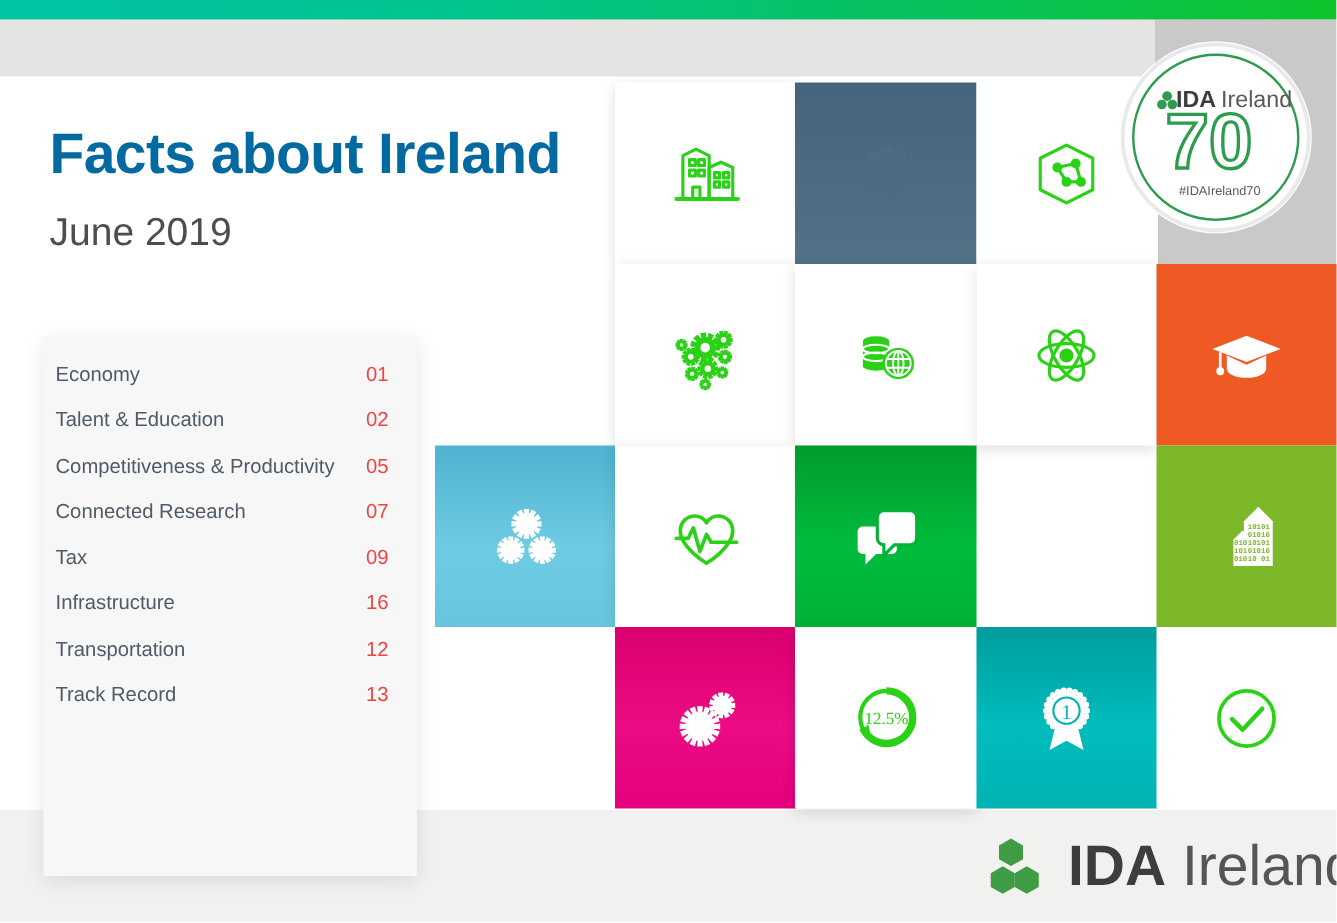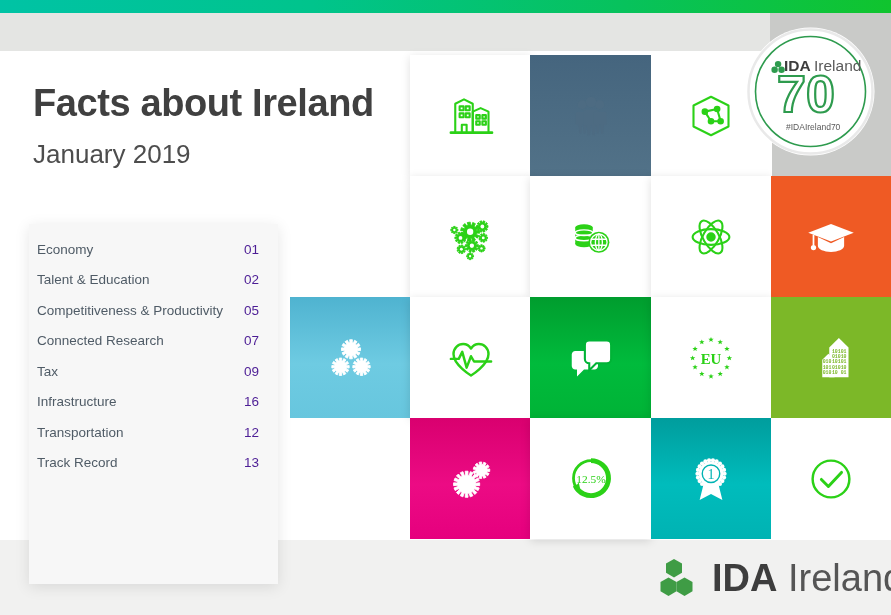--- a/index.html
+++ b/index.html
@@ -29,21 +29,21 @@
   }
   
   .greyblock{
     position:absolute;left:770px;top:13px;width:121px;height:165px;
     background:#c9cac8;z-index:3;
   }
 
   
   .title{
     position:absolute;left:33px;top:82px;
-    font-size:38px;font-weight:bold;color:#404040;
+    font-size:38px;font-weight:bold;color:#0369a1;
     letter-spacing:-0.4px;z-index:12;white-space:nowrap;
   }
   .subtitle{
     position:absolute;left:33px;top:139px;
     font-size:26px;font-weight:normal;color:#4d4d4d;
     z-index:12;white-space:nowrap;
   }
 
   
   .toc{
@@ -53,21 +53,21 @@
     z-index:14;
     padding:10px 0 12px 0;
     box-sizing:border-box;
   }
   .toc-row{
     display:flex;align-items:center;justify-content:space-between;
     height:30.5px;padding:0 19px 0 8px;
     font-size:13.5px;color:#4f5b66;
   }
   .toc-label{white-space:nowrap;}
-  .toc-num{color:#4c1d95;font-variant-numeric:tabular-nums;text-align:right;}
+  .toc-num{color:#ef4444;font-variant-numeric:tabular-nums;text-align:right;}
 
   
   .grid{position:absolute;left:290px;top:55px;width:601px;height:485px;z-index:8;}
   .tile{
     position:absolute;width:121px;height:121px;
     display:flex;align-items:center;justify-content:center;
     box-sizing:border-box;
   }
   .tile.white{background:#ffffff;box-shadow:0 2px 9px rgba(0,0,0,0.13);}
   .tile.plain{background:#ffffff;}
@@ -91,21 +91,21 @@
 <body>
 
 <div id="page">
 
   <div class="topbar"></div>
   <div class="headband"></div>
   <div class="greyblock"></div>
   <div class="footband"></div>
 
   <div class="title">Facts about Ireland</div>
-  <div class="subtitle">January 2019</div>
+  <div class="subtitle">June 2019</div>
 
   <div class="toc" id="toc">
       <div class="toc-row">
         <span class="toc-label">Economy</span>
         <span class="toc-num">01</span>
       </div>
       <div class="toc-row">
         <span class="toc-label">Talent &amp; Education</span>
         <span class="toc-num">02</span>
       </div>
@@ -263,39 +263,20 @@
             <path d="M32 52S12 40 12 27.5C12 20.6 17.2 16 23 16c4 0 7.2 2.2 9 5.2 1.8-3 5-5.2 9-5.2 5.8 0 11 4.6 11 11.5C52 40 32 52 32 52z" stroke-width="2.8"></path>
             <path d="M9 33h9l4-8 5 18 5-13 3.5 6H55" stroke-width="2.8"></path>
           </svg>
         </span>
       </div>
       <div class="tile " style="left: 240.4px; top: 242px; background: linear-gradient(rgb(0, 157, 46) 0%, rgb(0, 187, 60) 55%, rgb(0, 179, 54) 100%);">
         <span>
           <svg width="56" height="56" viewBox="0 0 64 64">
             <path d="M14 24h22c2.2 0 4 1.8 4 4v13c0 2.2-1.8 4-4 4H24l-8 8v-8h-2c-2.2 0-4-1.8-4-4V28c0-2.2 1.8-4 4-4z" fill="#fff"></path>
             <path d="M30 12h20c2.8 0 5 2.2 5 5v16c0 2.8-2.2 5-5 5H38l-8 8V38h0c-2.8 0-5-2.2-5-5V17c0-2.8 2.2-5 5-5z" fill="#fff" stroke="#00b336" stroke-width="2.4"></path>
-          </svg>
-        </span>
-      </div>
-      <div class="tile white" style="left: 360.6px; top: 242px;">
-        <span>
-          <svg width="56" height="56" viewBox="0 0 64 64">
-            <path transform="translate(32.0,11.0) scale(0.30)" fill="#2bd117" stroke="none" d="M0 -10 2.9 -3.1 10.3 -3.1 4.4 1.5 6.6 8.6 0 4.4 -6.6 8.6 -4.4 1.5 -10.3 -3.1 -2.9 -3.1z"></path>
-            <path transform="translate(42.5,13.8) scale(0.30)" fill="#2bd117" stroke="none" d="M0 -10 2.9 -3.1 10.3 -3.1 4.4 1.5 6.6 8.6 0 4.4 -6.6 8.6 -4.4 1.5 -10.3 -3.1 -2.9 -3.1z"></path>
-            <path transform="translate(50.2,21.5) scale(0.30)" fill="#2bd117" stroke="none" d="M0 -10 2.9 -3.1 10.3 -3.1 4.4 1.5 6.6 8.6 0 4.4 -6.6 8.6 -4.4 1.5 -10.3 -3.1 -2.9 -3.1z"></path>
-            <path transform="translate(53.0,32.0) scale(0.30)" fill="#2bd117" stroke="none" d="M0 -10 2.9 -3.1 10.3 -3.1 4.4 1.5 6.6 8.6 0 4.4 -6.6 8.6 -4.4 1.5 -10.3 -3.1 -2.9 -3.1z"></path>
-            <path transform="translate(50.2,42.5) scale(0.30)" fill="#2bd117" stroke="none" d="M0 -10 2.9 -3.1 10.3 -3.1 4.4 1.5 6.6 8.6 0 4.4 -6.6 8.6 -4.4 1.5 -10.3 -3.1 -2.9 -3.1z"></path>
-            <path transform="translate(42.5,50.2) scale(0.30)" fill="#2bd117" stroke="none" d="M0 -10 2.9 -3.1 10.3 -3.1 4.4 1.5 6.6 8.6 0 4.4 -6.6 8.6 -4.4 1.5 -10.3 -3.1 -2.9 -3.1z"></path>
-            <path transform="translate(32.0,53.0) scale(0.30)" fill="#2bd117" stroke="none" d="M0 -10 2.9 -3.1 10.3 -3.1 4.4 1.5 6.6 8.6 0 4.4 -6.6 8.6 -4.4 1.5 -10.3 -3.1 -2.9 -3.1z"></path>
-            <path transform="translate(21.5,50.2) scale(0.30)" fill="#2bd117" stroke="none" d="M0 -10 2.9 -3.1 10.3 -3.1 4.4 1.5 6.6 8.6 0 4.4 -6.6 8.6 -4.4 1.5 -10.3 -3.1 -2.9 -3.1z"></path>
-            <path transform="translate(13.8,42.5) scale(0.30)" fill="#2bd117" stroke="none" d="M0 -10 2.9 -3.1 10.3 -3.1 4.4 1.5 6.6 8.6 0 4.4 -6.6 8.6 -4.4 1.5 -10.3 -3.1 -2.9 -3.1z"></path>
-            <path transform="translate(11.0,32.0) scale(0.30)" fill="#2bd117" stroke="none" d="M0 -10 2.9 -3.1 10.3 -3.1 4.4 1.5 6.6 8.6 0 4.4 -6.6 8.6 -4.4 1.5 -10.3 -3.1 -2.9 -3.1z"></path>
-            <path transform="translate(13.8,21.5) scale(0.30)" fill="#2bd117" stroke="none" d="M0 -10 2.9 -3.1 10.3 -3.1 4.4 1.5 6.6 8.6 0 4.4 -6.6 8.6 -4.4 1.5 -10.3 -3.1 -2.9 -3.1z"></path>
-            <path transform="translate(21.5,13.8) scale(0.30)" fill="#2bd117" stroke="none" d="M0 -10 2.9 -3.1 10.3 -3.1 4.4 1.5 6.6 8.6 0 4.4 -6.6 8.6 -4.4 1.5 -10.3 -3.1 -2.9 -3.1z"></path>
-            <text x="32" y="39" text-anchor="middle" font-family="Liberation Serif, serif" font-size="17" font-weight="bold" fill="#2bd117">EU</text>
           </svg>
         </span>
       </div>
       <div class="tile " style="left: 480.8px; top: 242px; background: rgb(124, 184, 40);">
         <span>
           <svg width="56" height="56" viewBox="0 0 64 64">
             <path d="M22 34l7-7 7 7v20H22z" fill="#fff"></path>
             <path d="M30 20l11-11 11 11v34H30z" fill="#fff"></path>
             <g font-family="Liberation Mono, monospace" font-size="5.6" fill="#7cb828" font-weight="bold">
               <text x="33" y="26">10101</text>

